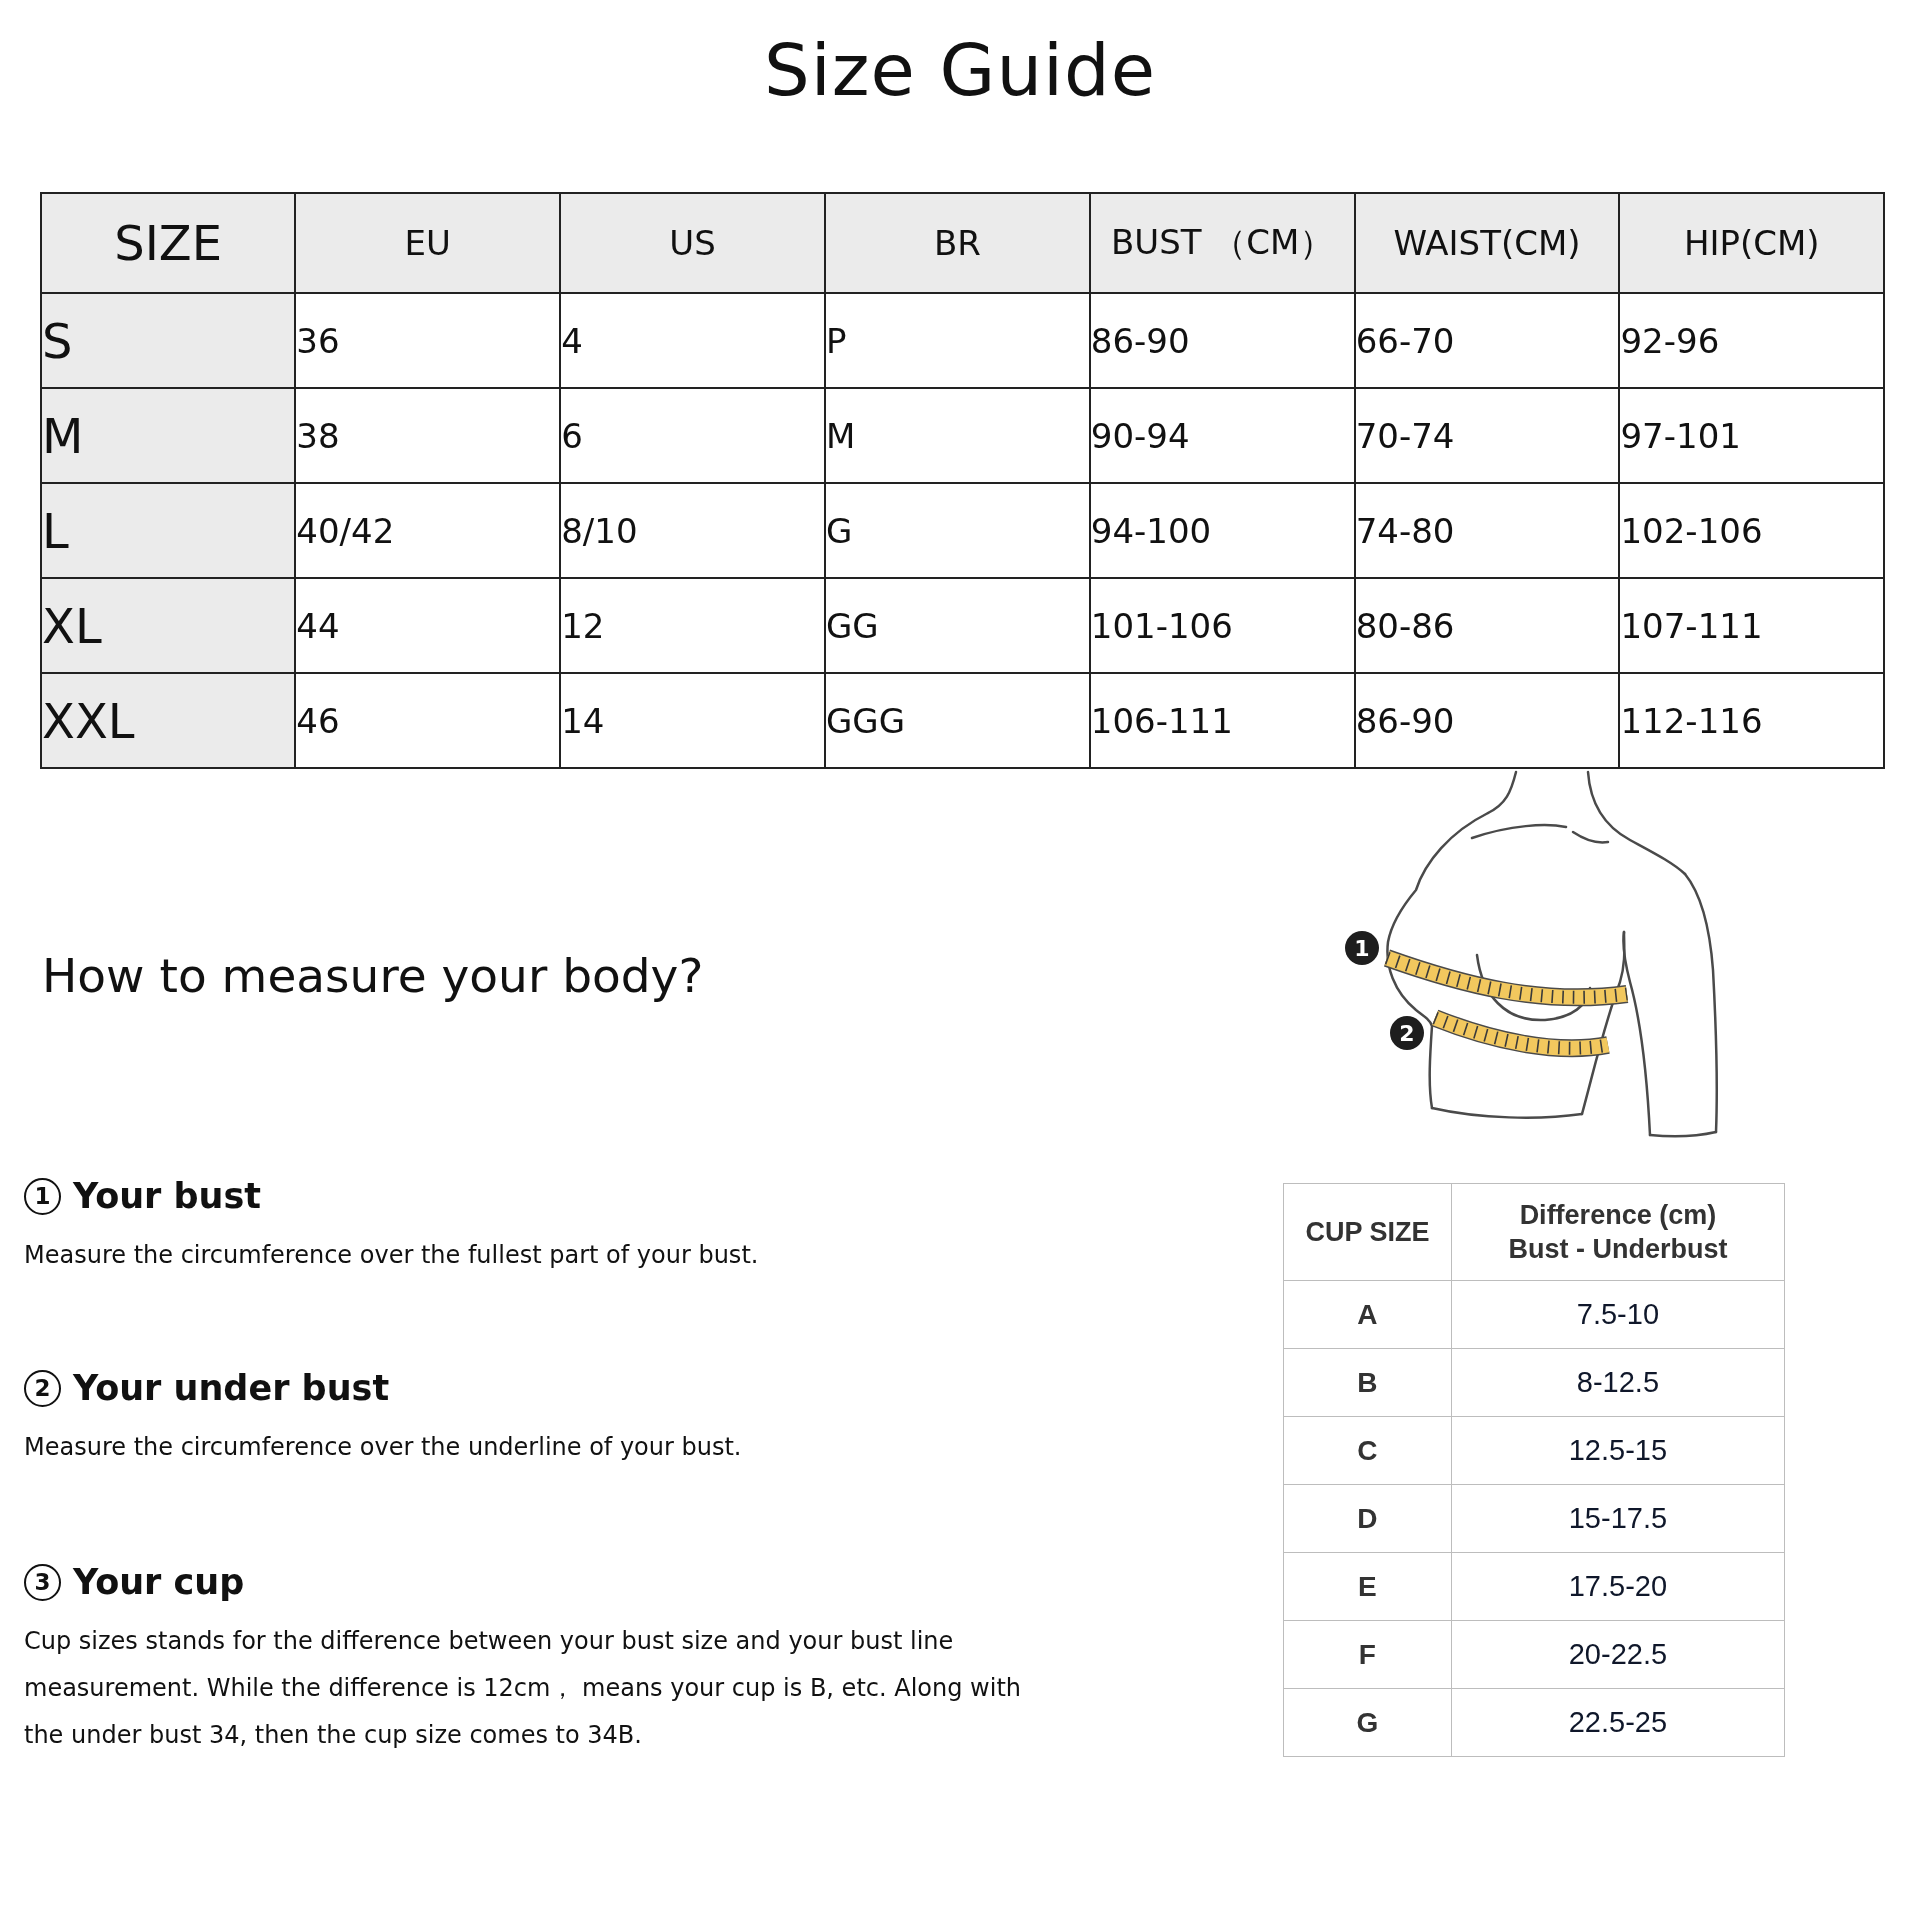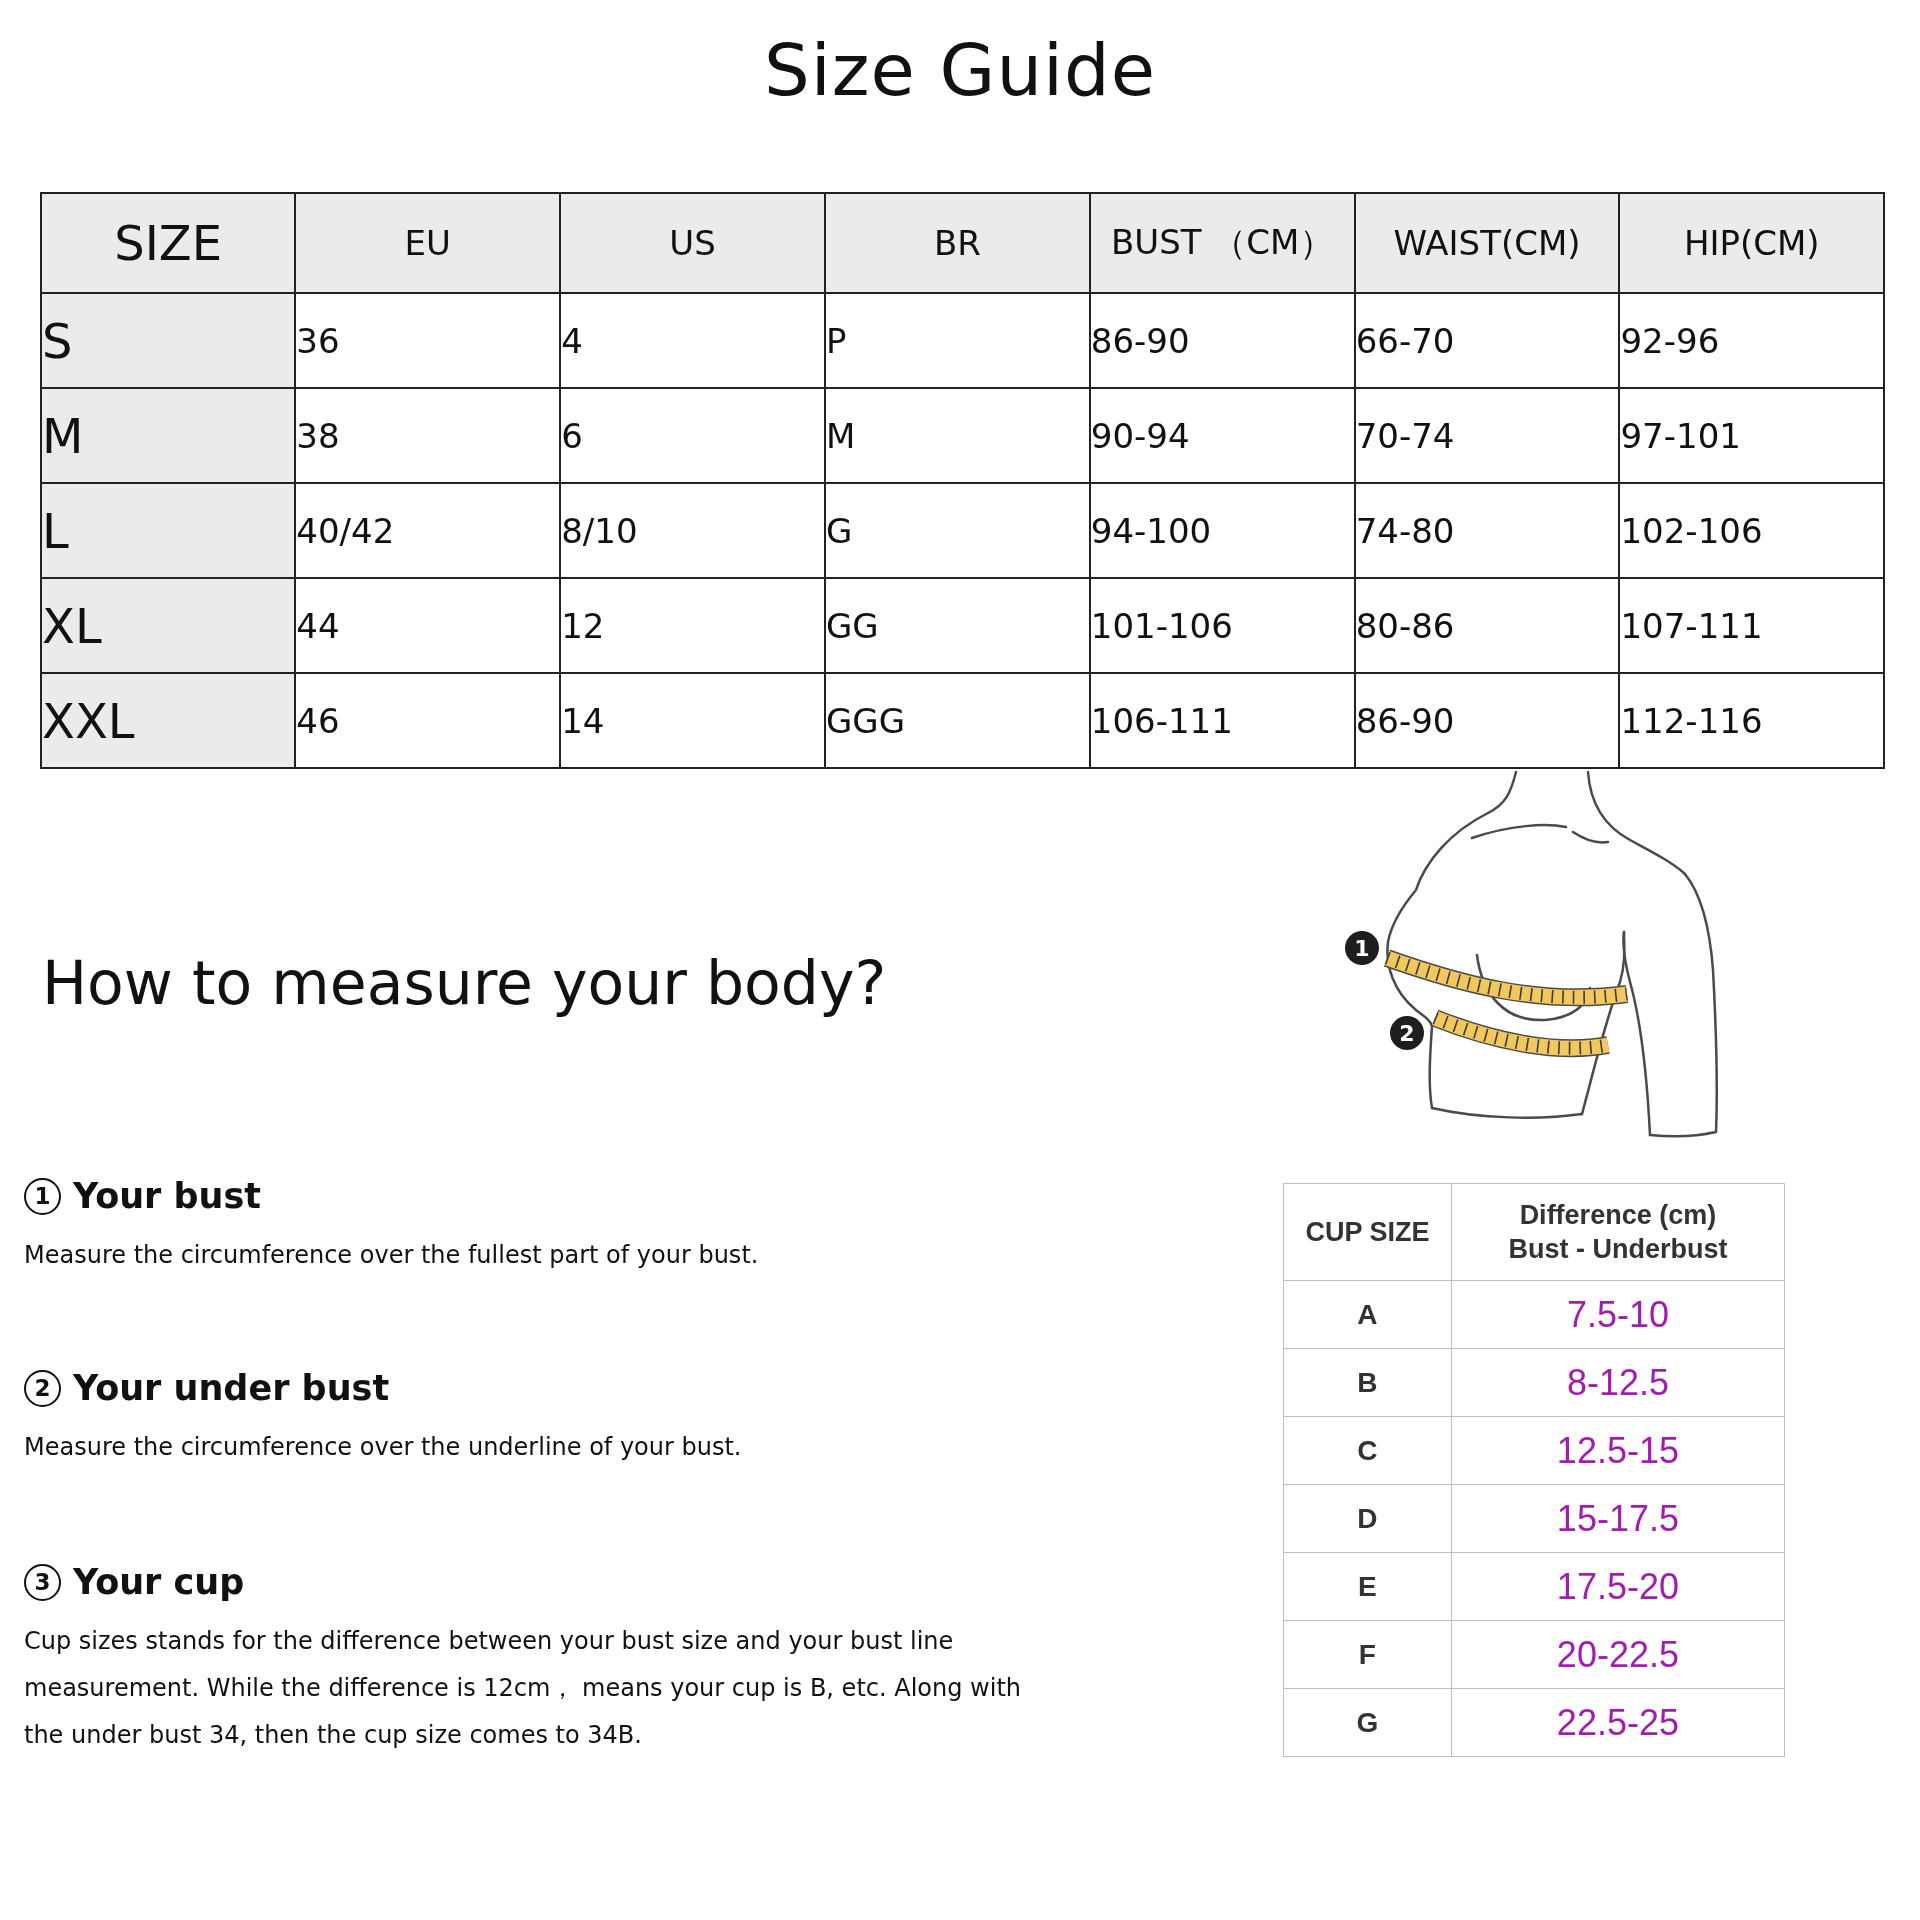--- a/index.html
+++ b/index.html
@@ -19,21 +19,21 @@
   table.size-table th, table.size-table td {
     border:2px solid #222; vertical-align:middle;
     font-weight:normal; font-size:34px; background:#ffffff;
   }
   table.size-table thead th { background:#ebebeb; height:100px; }
   table.size-table thead th.size-col { font-size:48px; }
   table.size-table tbody tr { height:95px; }
   table.size-table tbody td.size-col { background:#ebebeb; font-size:48px; }
   
   .measure-heading {
-    position:absolute; left:42px; top:948px; font-size:60px; font-weight:normal;
+    position:absolute; left:42px; top:948px; font-size:47px; font-weight:normal;
   }
   .step { position:absolute; left:24px; width:1060px; }
   .step-1 { top:1176px; }
   .step-2 { top:1368px; }
   .step-3 { top:1562px; }
   .step-head { display:flex; align-items:center; font-size:35px; font-weight:bold; }
   .circle-num {
     display:inline-flex; align-items:center; justify-content:center;
     width:37px; height:37px; border:2.5px solid #111; border-radius:50%;
     font-size:23px; font-weight:bold; margin-right:12px; flex:0 0 auto;
@@ -43,21 +43,21 @@
   .cup-table-wrap { position:absolute; left:1283px; top:1183px; width:502px;
     font-family:"Liberation Sans","DejaVu Sans",sans-serif; color:#333; }
   table.cup-table { width:100%; border-collapse:collapse; table-layout:fixed;padding-left:40px; }
   table.cup-table th, table.cup-table td {
     border:1px solid #bdbdbd; text-align:center; vertical-align:middle; background:#fff;
   }
   table.cup-table thead tr { height:97px; }
   table.cup-table thead th { font-size:27px; font-weight:bold; line-height:34px; }
   table.cup-table tbody tr { height:68px; }
   table.cup-table td.cup-letter { font-weight:bold; font-size:28px; }
-  table.cup-table td.cup-diff { font-size:36px; color:#a21caf; }
+  table.cup-table td.cup-diff { font-size:29px; color:#0f172a; }
   
   .illustration { position:absolute; left:1330px; top:770px; width:462px; height:410px; }
 </style>
 </head>
 <body>
 
 <div class="canvas">
 
   <div class="page-title">Size Guide</div>
 

